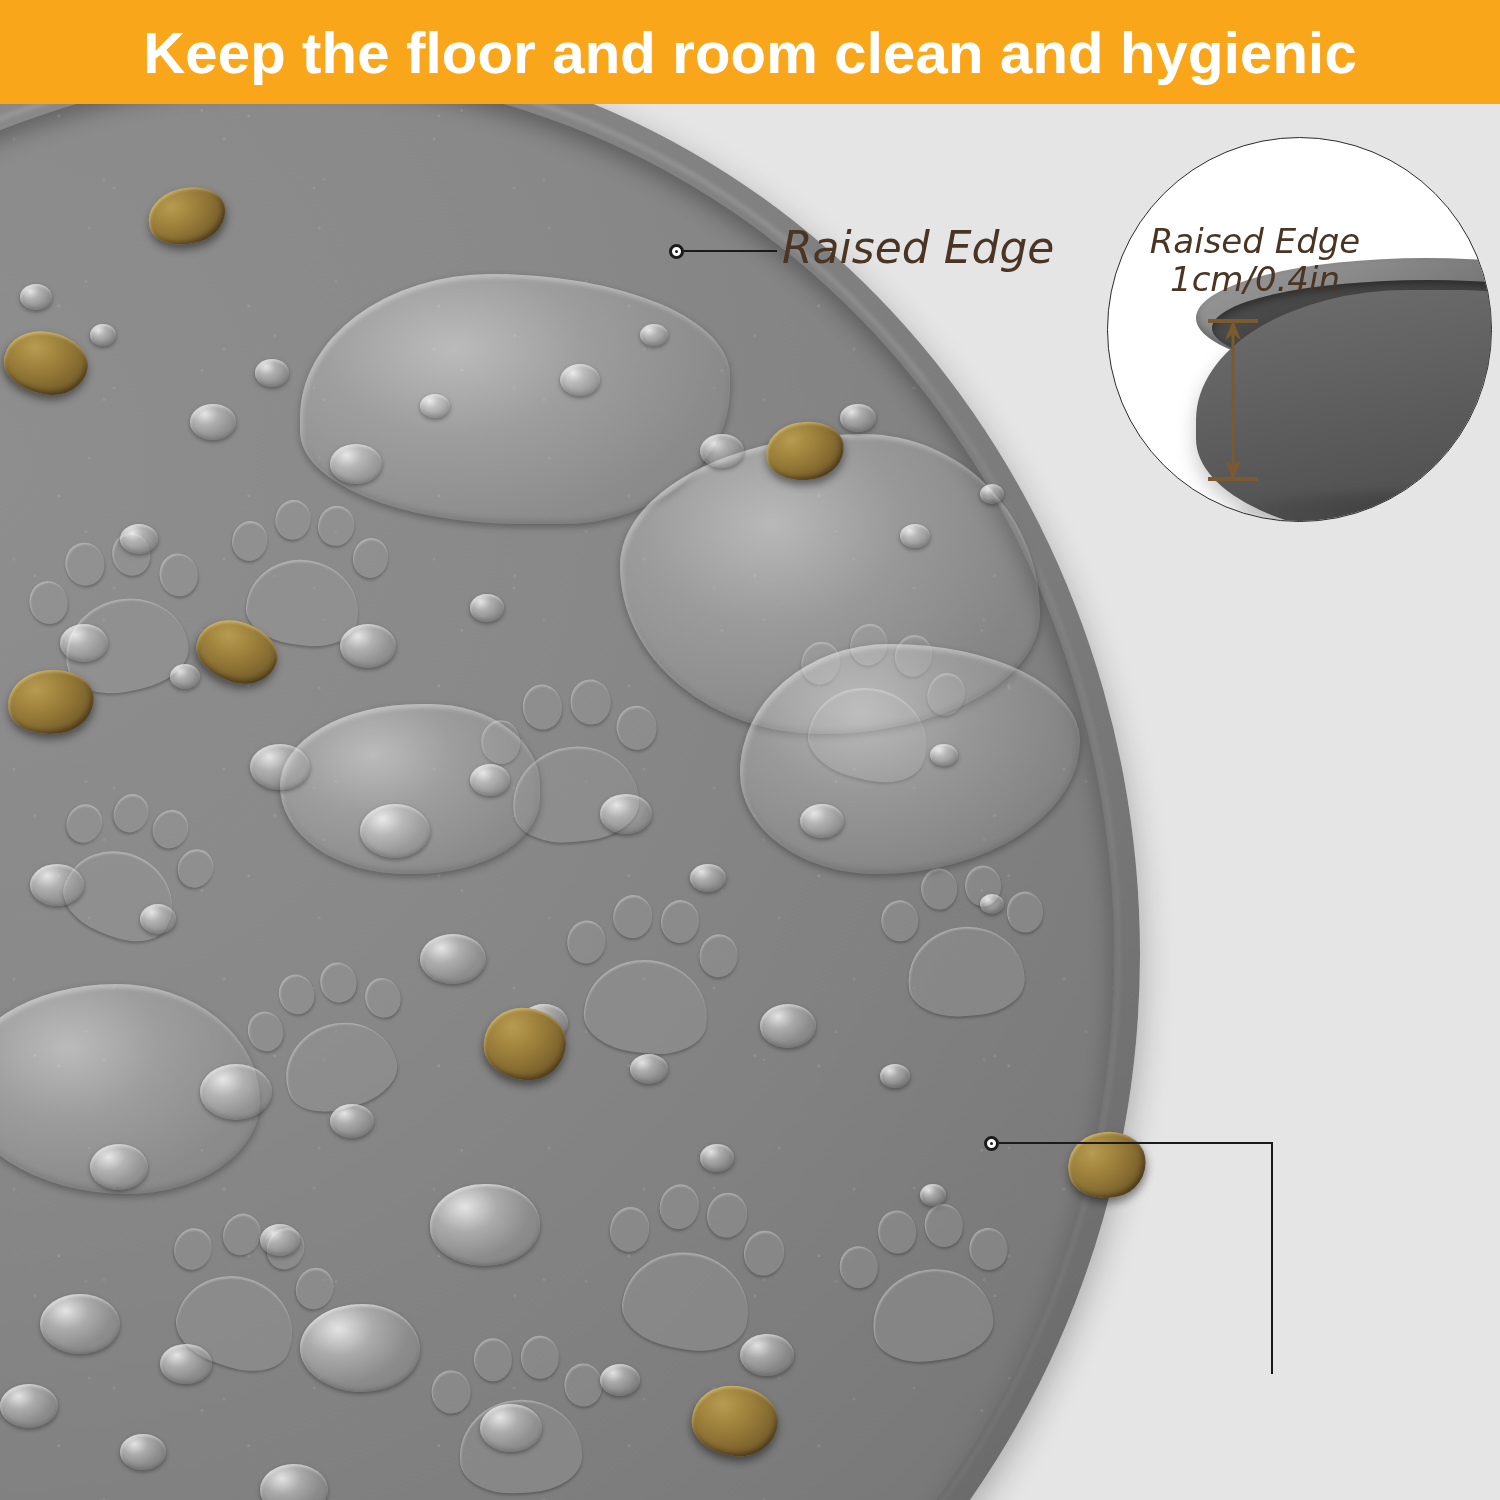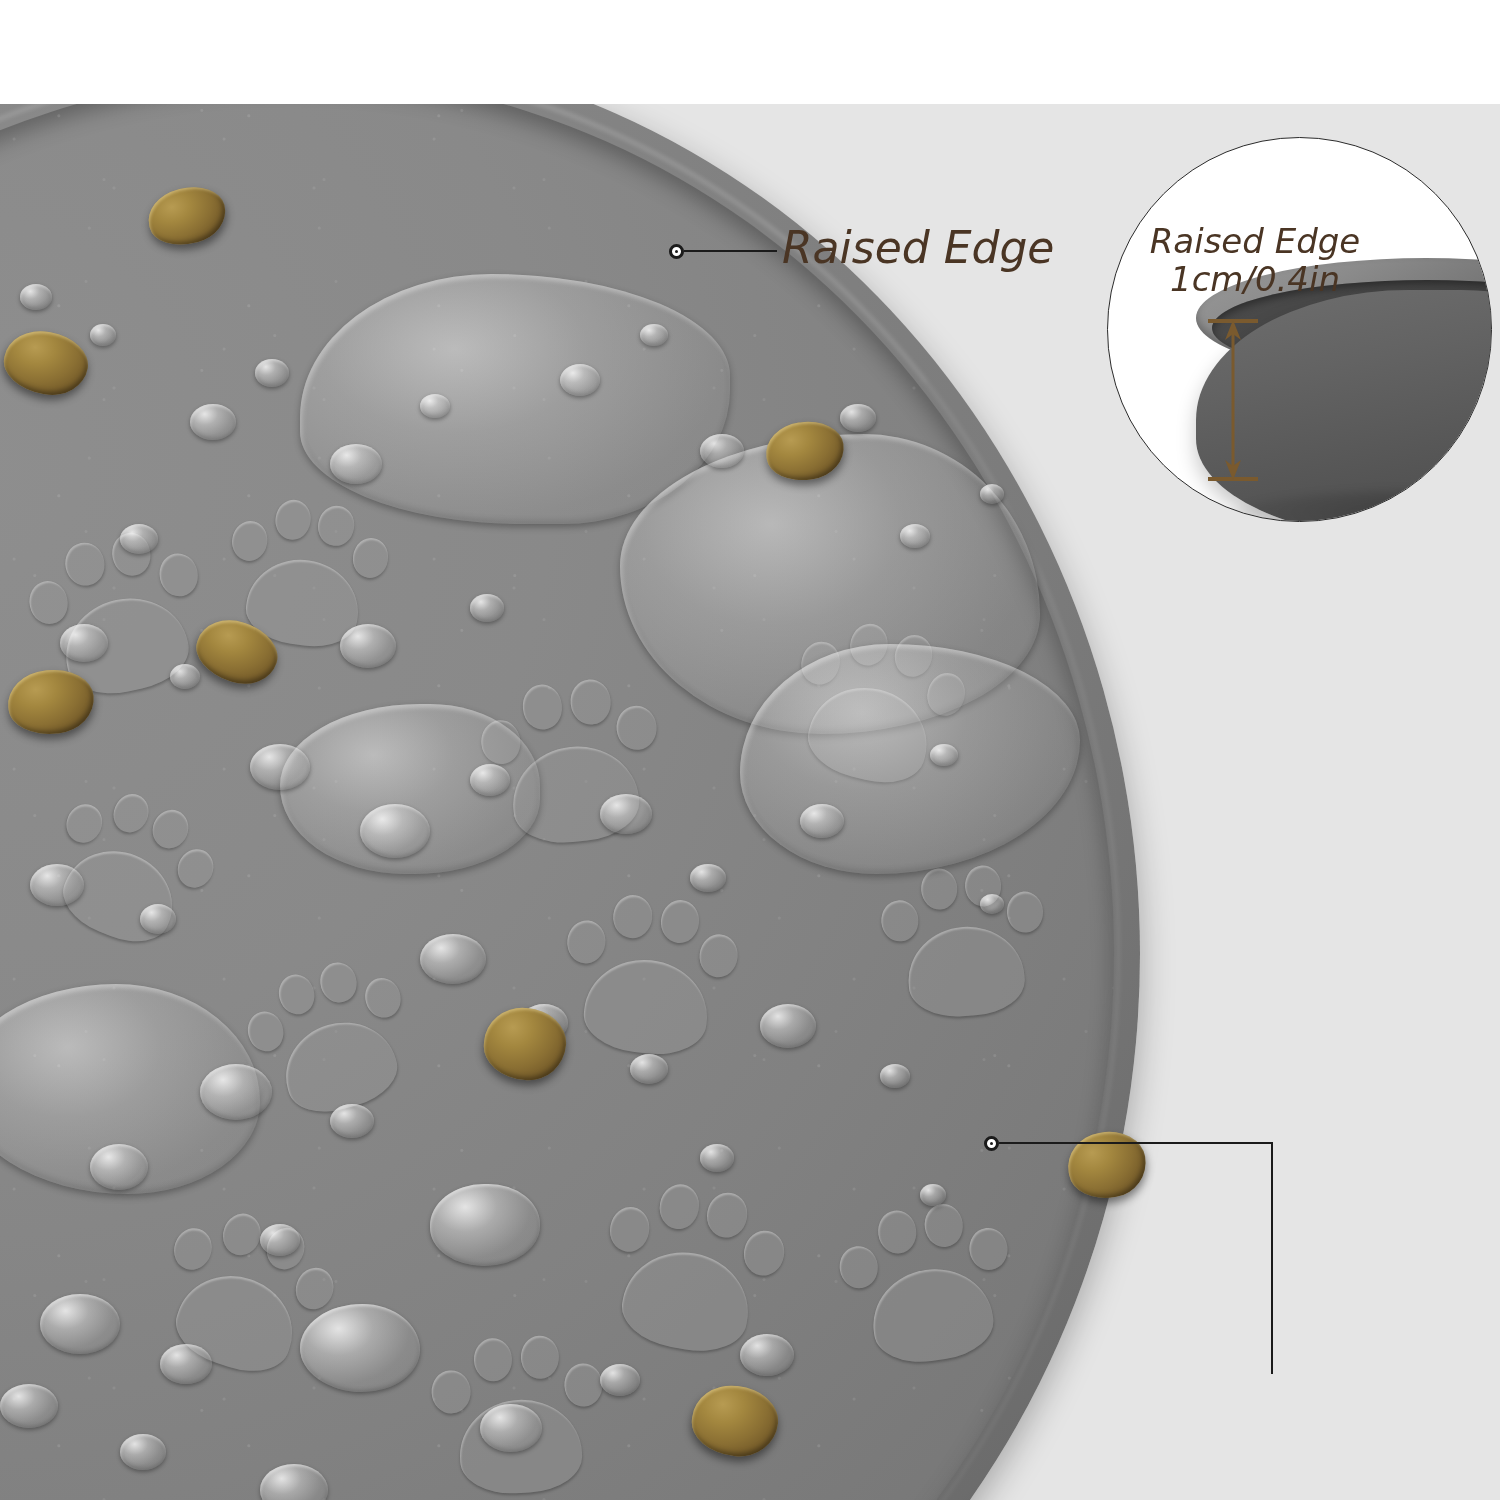--- a/index.html
+++ b/index.html
@@ -273,20 +273,23 @@
     position: absolute;
     left: 94px; top: 178px;
     width: 62px; height: 168px;
   }
 </style>
 </head>
 <body>
 
 <div id="page">
 
+  <div id="banner">
+    <span id="banner-text">Keep the floor and room clean and hygienic</span>
+  </div>
 
   <div id="photo">
 
     <div id="mat-wrap">
       <div id="mat-outer"></div>
       <div id="mat-inner"></div>
       <div id="mat-rim-hl"></div>
       <div id="mat-speckle"></div>
     </div>
 

